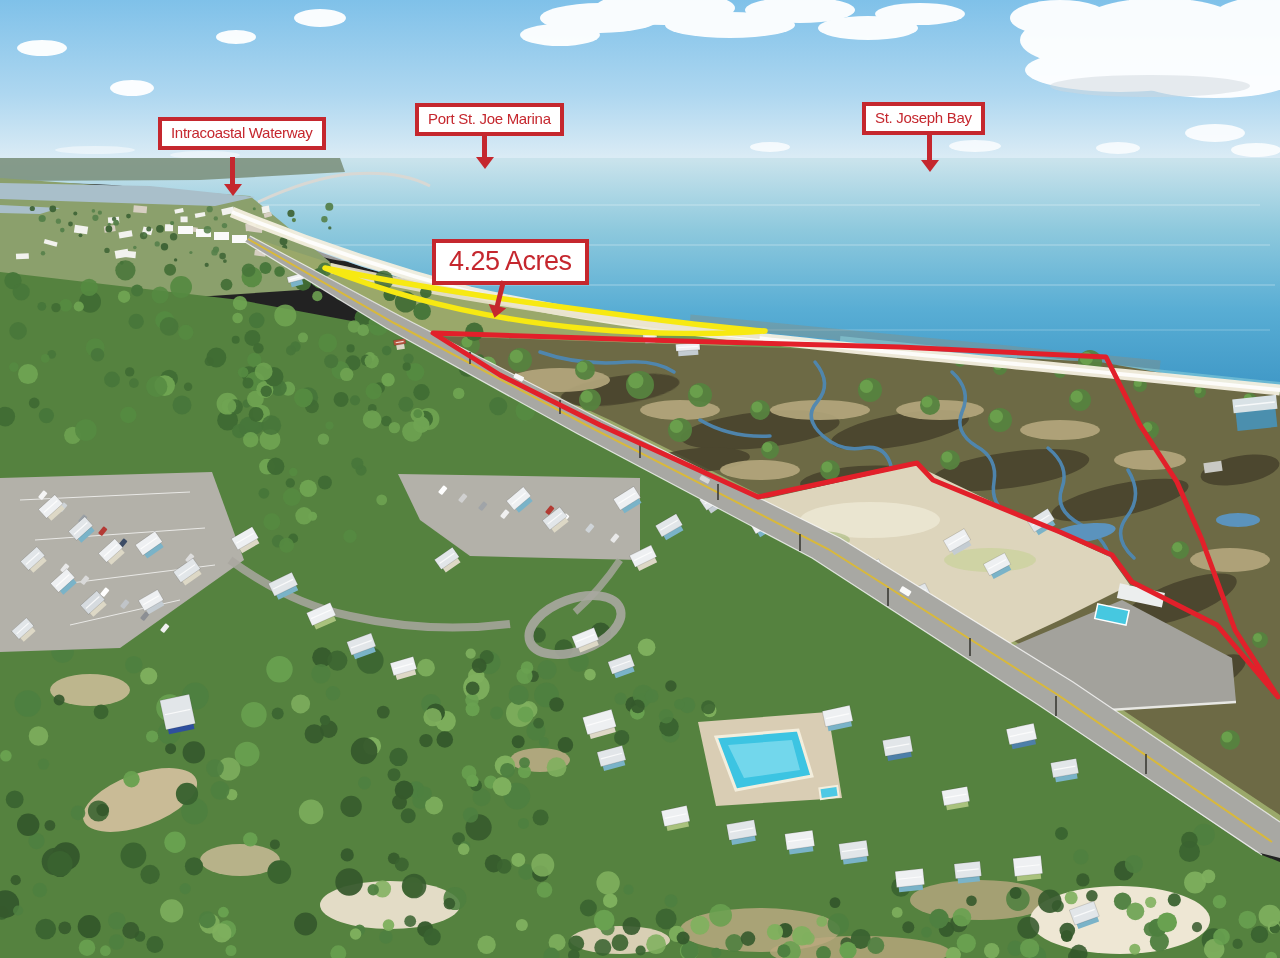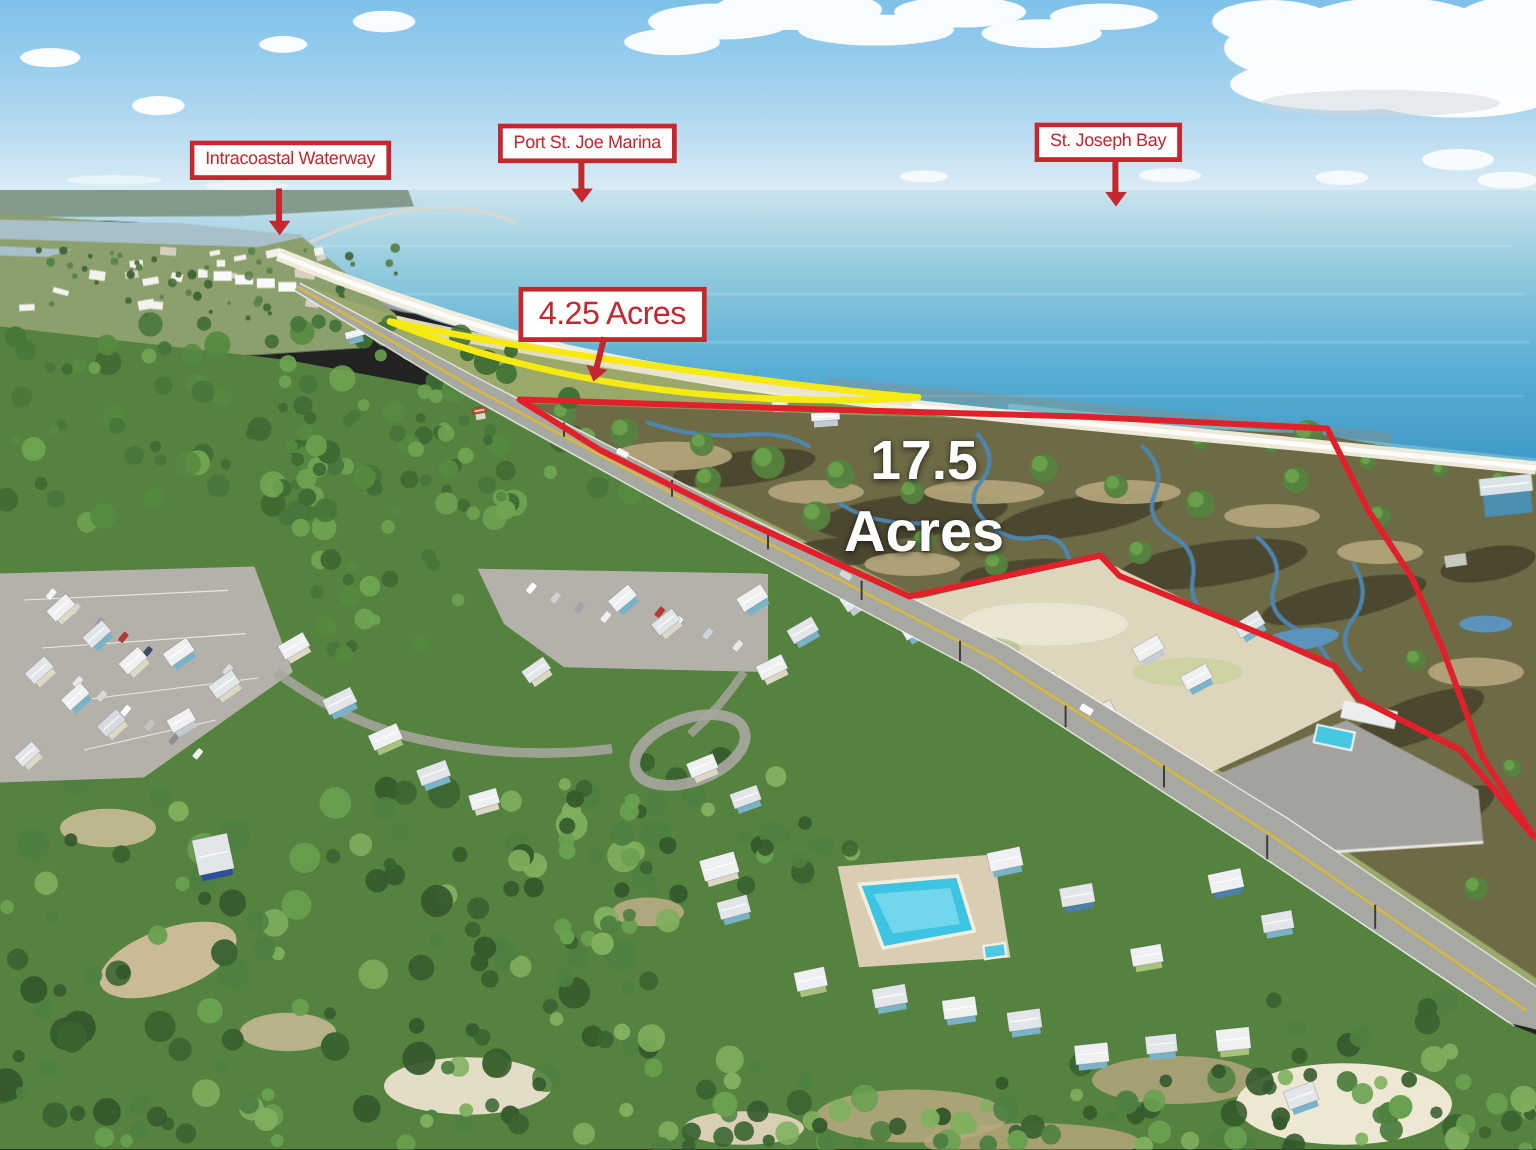--- a/index.html
+++ b/index.html
@@ -1135,18 +1135,14 @@
 <div class="arrow-head" style="left:476px;top:157px;"></div>
 
 <div class="label-box" style="left:862px;top:102px;">St. Joseph Bay</div>
 <div class="arrow-shaft" style="left:927px;top:134px;height:27px;"></div>
 <div class="arrow-head" style="left:921px;top:160px;"></div>
 
 <div class="label-box big" style="left:432px;top:239px;">4.25 Acres</div>
 <div class="arrow-shaft" style="left:501px;top:281px;height:28px;transform:rotate(14deg);transform-origin:top center;"></div>
 <div class="arrow-head" style="left:487px;top:306px;transform:rotate(14deg);"></div>
 
-<div class="area-text" style="left:700px;top:360px;width:140px;">
-  <span class="l1">17.5</span>
-  <span class="l2">Acres</span>
+
 </div>
 
-</div>
-
 </body></html>

